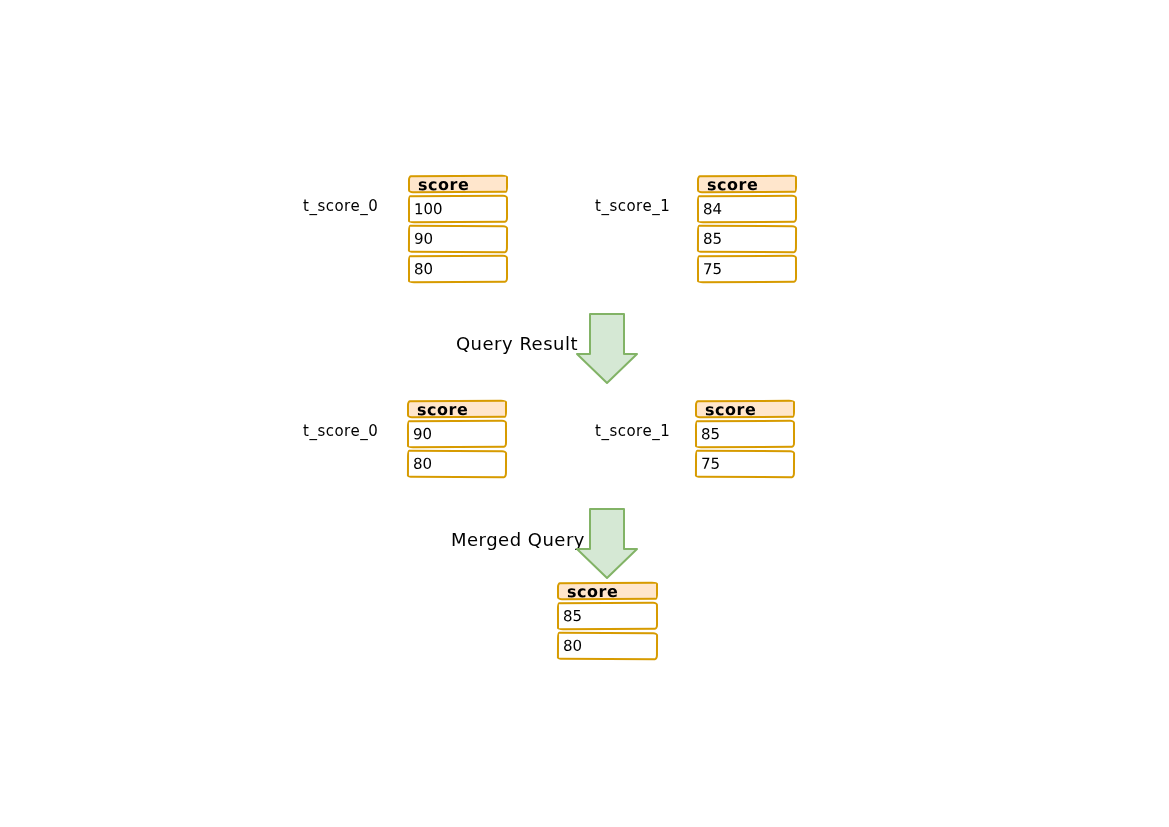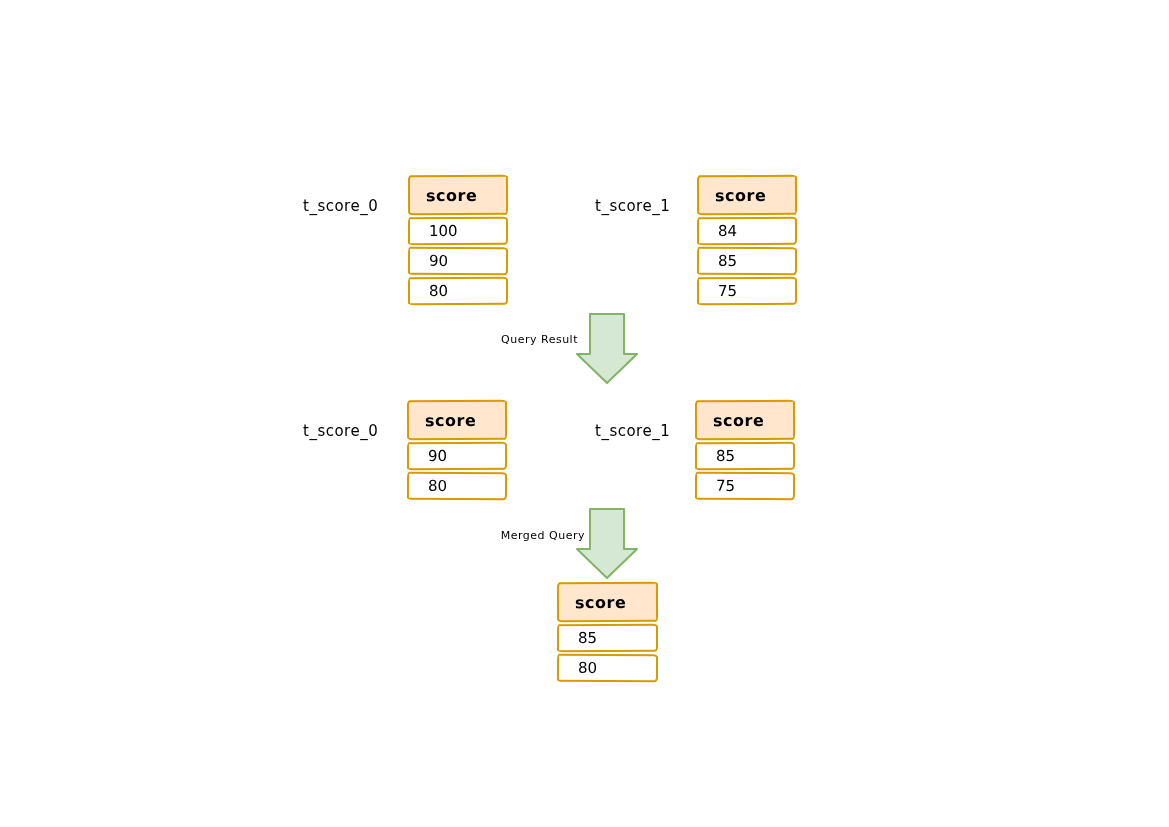--- a/index.html
+++ b/index.html
@@ -15,59 +15,59 @@
     background: var(--canvas-bg, #ffffff);
     overflow: hidden;
   }
   
   .tbl {
     position: absolute;
     width: 100px;
   }
   .th {
     box-sizing: border-box;
-    height: 40px;
+    height: 18px;
     border: 2px solid var(--table-border, #d79b00);
     background: var(--table-header-fill, #ffe6cc);
     color: var(--text-color, #000000);
     font-weight: 700;
     font-size: 16px;
     letter-spacing: 0.5px;
     display: flex;
     align-items: center;
-    padding-left: 16px;
+    padding-left: 8px;
     border-radius: 3px 6px 2px 5px / 5px 2px 6px 3px;
     transform: rotate(-0.25deg);
   }
   .td {
     box-sizing: border-box;
     height: 28px;
     margin-top: 2px;
     border: 2px solid var(--table-border, #d79b00);
     background: var(--row-fill, #ffffff);
     color: var(--text-color, #000000);
     font-size: 15px;
     display: flex;
     align-items: center;
-    padding-left: 19px;
+    padding-left: 4px;
     border-radius: 2px 5px 3px 6px / 6px 3px 5px 2px;
   }
   .td:nth-child(odd) { transform: rotate(0.3deg); }
   .td:nth-child(even) { transform: rotate(-0.2deg); }
   
   .shape-label {
     position: absolute;
     font-size: 15px;
     color: var(--text-color, #000000);
     letter-spacing: 0.5px;
     white-space: nowrap;
   }
   .arrow-label {
     position: absolute;
-    font-size: 11px;
+    font-size: 18px;
     color: var(--text-color, #000000);
     letter-spacing: 0.5px;
     white-space: nowrap;
     text-align: right;
     width: 145px;
   }
   
   .down-arrow {
     position: absolute;
     width: 64px;

